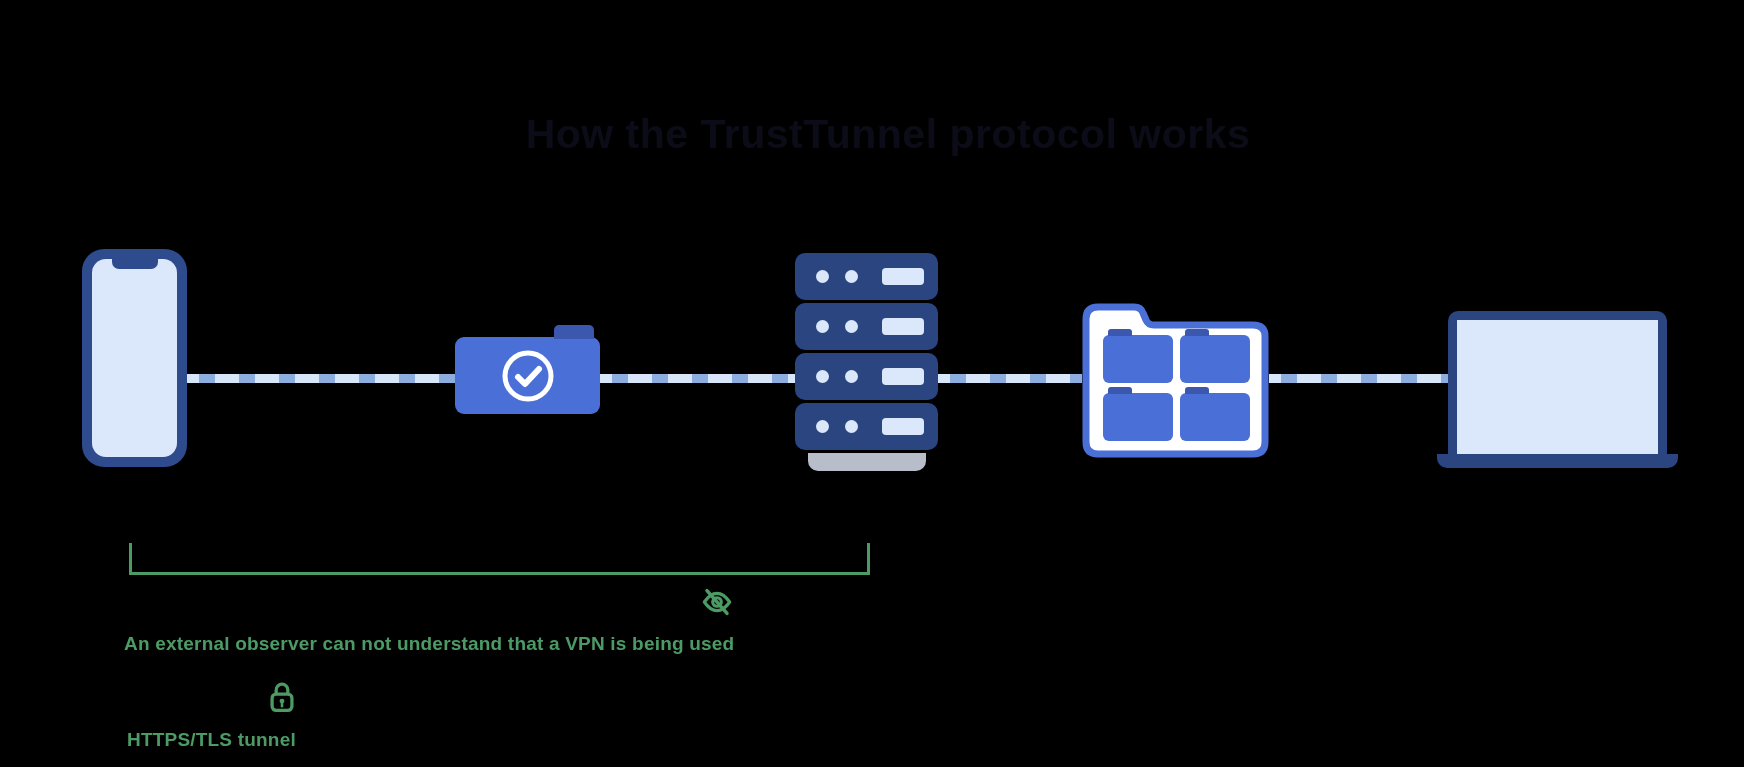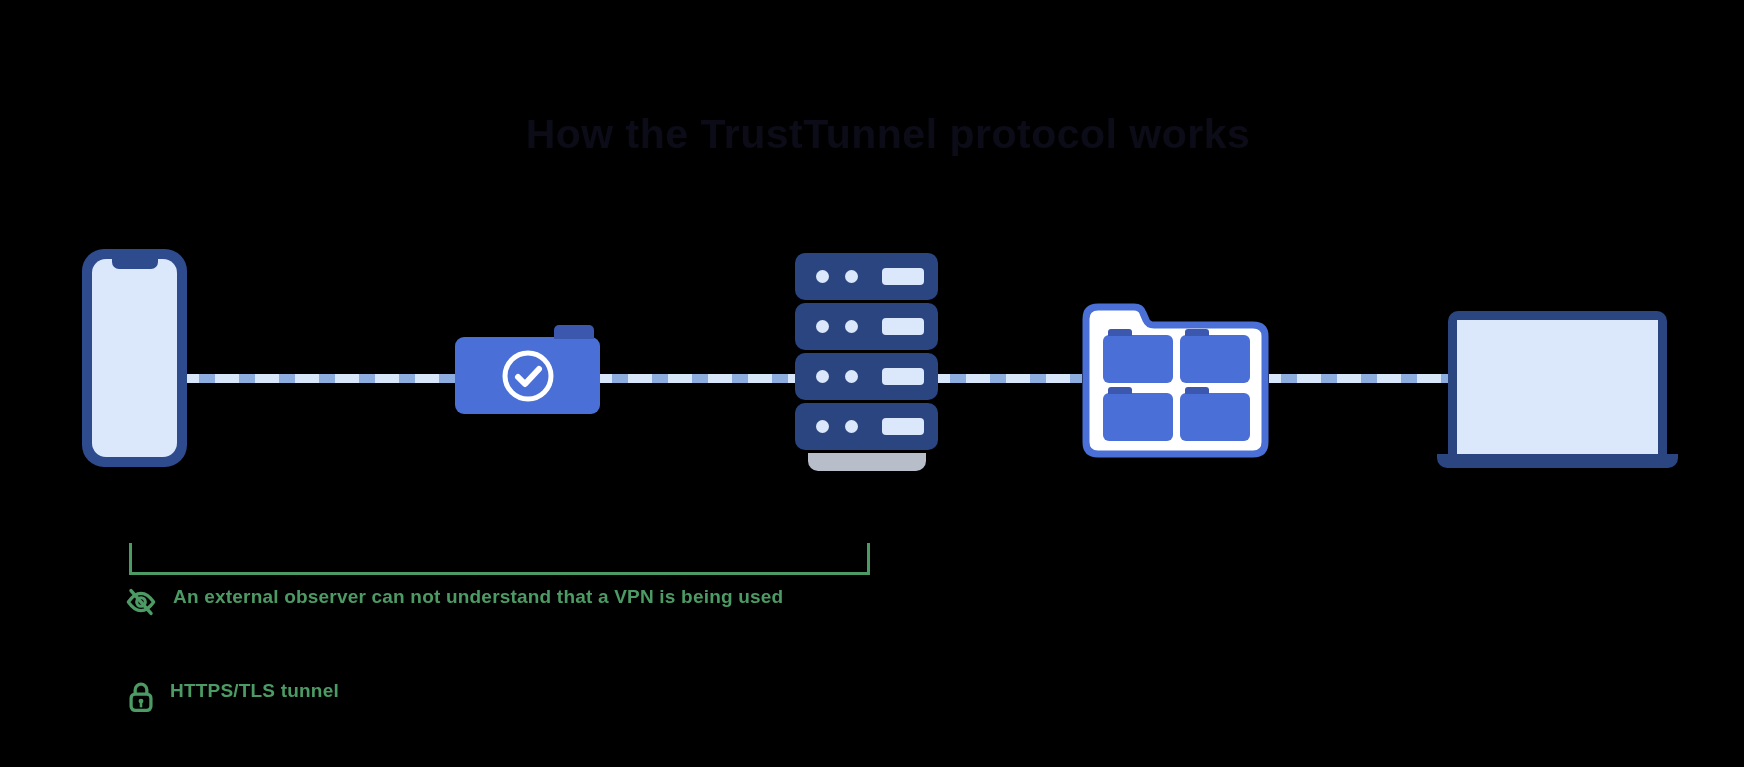--- a/index.html
+++ b/index.html
@@ -57,21 +57,21 @@
                  background:#2a4580;border-radius:10px 10px 0 0;}
   .laptop-display{position:absolute;left:9px;top:9px;right:9px;bottom:0;
                   background:#dbe8fc;}
   .laptop-base{position:absolute;left:1437px;top:454px;width:241px;height:14px;
                background:#2a4580;border-radius:0 0 10px 10px;}
 
   
   .bracket{position:absolute;left:129px;top:543px;width:735px;height:29px;
            border-left:3px solid #4c9b65;border-right:3px solid #4c9b65;
            border-bottom:3px solid #4c9b65;}
-  .note{position:absolute;display:flex;align-items:flex-start;gap:15px;color:#4c9b65;}
+  .note{position:absolute;display:flex;align-items:flex-end;gap:15px;color:#4c9b65;flex-direction:column;}
   .note1{left:124px;top:586px;}
   .note2{left:127px;top:632px;margin-top:48px;}
   .note-text{font-size:19px;font-weight:600;letter-spacing:.2px;}
 </style>
 </head>
 <body>
 
 <div class="canvas">
 
   <h1 class="title">How the TrustTunnel protocol works</h1>

